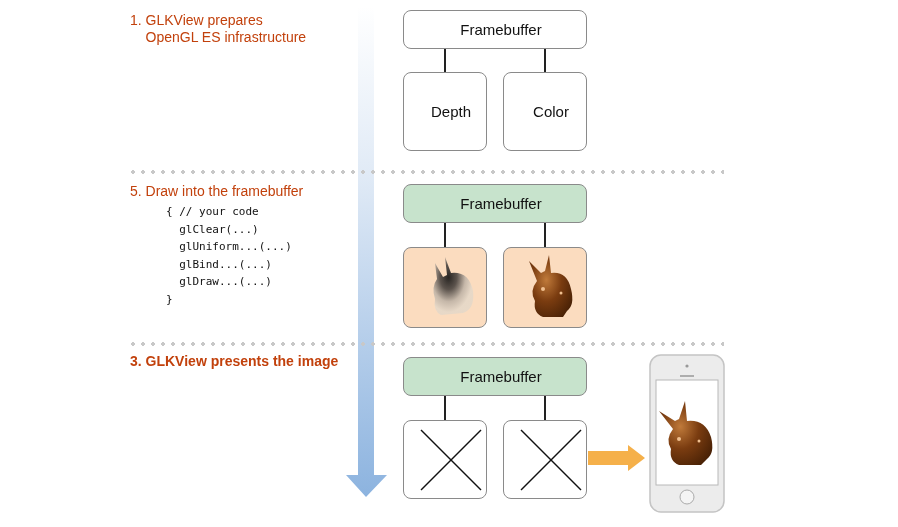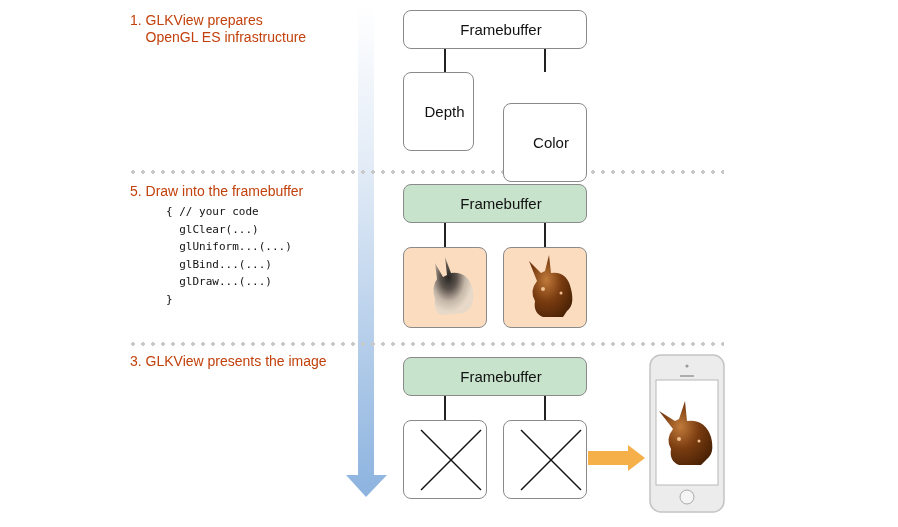--- a/index.html
+++ b/index.html
@@ -38,27 +38,27 @@
     OpenGL ES infrastructure</div>
 
 <div class="abs step-label" style="left:130px;top:183px;">5. Draw into the framebuffer</div>
 <div class="abs code" style="left:166px;top:203px;">{ // your code
   glClear(...)
   glUniform...(...)
   glBind...(...)
   glDraw...(...)
 }</div>
 
-<div class="abs step-label" style="left:130px;top:353px;">3. GLKView presents the image</div>
+<div class="abs step-label" style="left:130px;top:353px;font-weight:bold;">3. GLKView presents the image</div>
 
 <div class="abs box" style="left:403px;top:10px;width:184px;height:39px;">Framebuffer</div>
 <div class="abs conn" style="left:444px;top:49px;height:23px;"></div>
 <div class="abs conn" style="left:544px;top:49px;height:23px;"></div>
-<div class="abs box" style="left:403px;top:72px;width:71px;height:79px;">Depth</div>
-<div class="abs box" style="left:503px;top:72px;width:84px;height:79px;margin-top:31px;">Color</div>
+<div class="abs box" style="left:403px;top:72px;width:84px;height:79px;">Depth</div>
+<div class="abs box" style="left:503px;top:72px;width:84px;height:79px;">Color</div>
 
 <div class="abs box green" style="left:403px;top:184px;width:184px;height:39px;">Framebuffer</div>
 <div class="abs conn" style="left:444px;top:223px;height:24px;"></div>
 <div class="abs conn" style="left:544px;top:223px;height:24px;"></div>
 <div class="abs box peach" style="left:403px;top:247px;width:84px;height:81px;">
   <svg width="60" height="70" viewBox="0 0 60 70">
     <defs>
       <radialGradient id="dg" cx="0.38" cy="0.35" r="0.6">
         <stop offset="0" stop-color="#111"></stop>
         <stop offset="0.35" stop-color="#4a4440"></stop>

